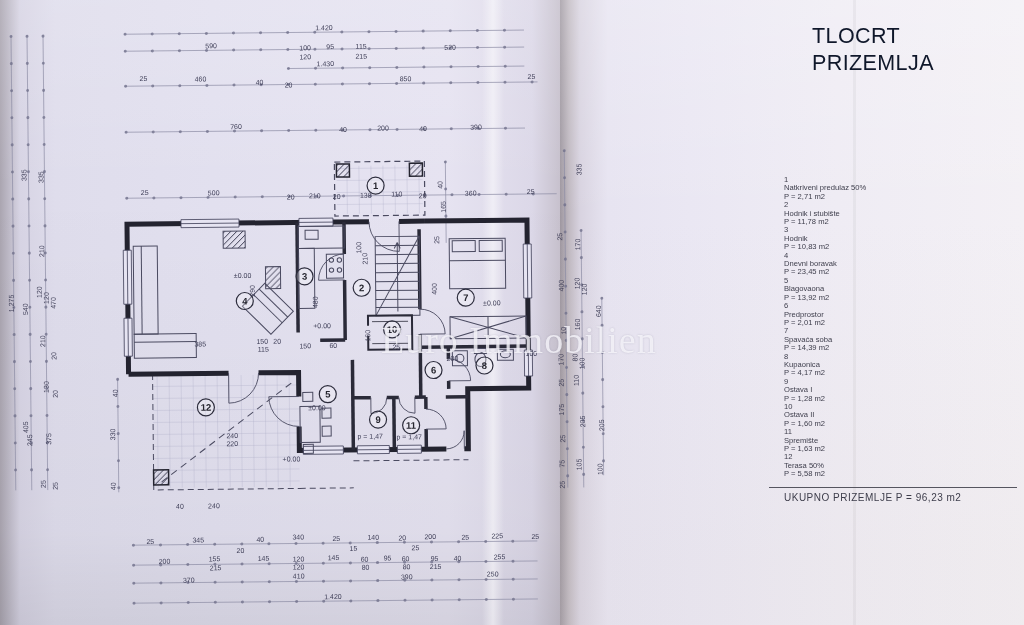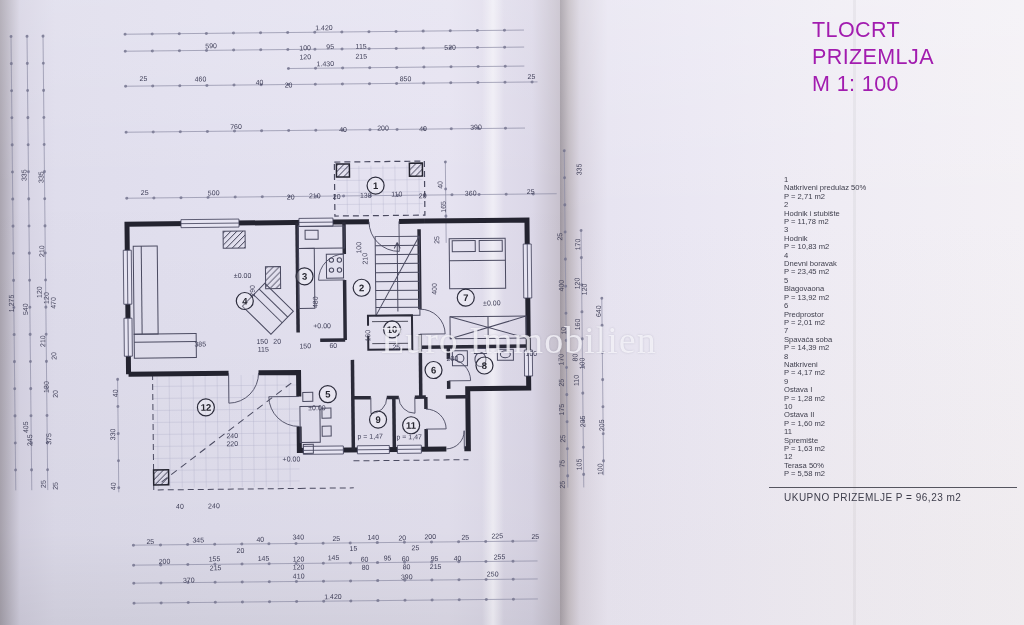--- a/index.html
+++ b/index.html
@@ -13,22 +13,22 @@
   #fold-band{position:absolute;left:482px;top:0;width:22px;height:625px;
     background:linear-gradient(90deg,rgba(255,255,255,0),rgba(255,255,255,.5) 50%,rgba(255,255,255,0));}
   #sheet-right{position:absolute;left:560px;top:0;width:464px;height:625px;
     background:linear-gradient(90deg,#9e97a0 0px,#c0b9c1 9px,#d8d3e0 20px,#e7e4f1 48px,#eae7f3 28%,#efecf4 60%,#f3f0f5 100%);}
   #sheet-right:after{content:"";position:absolute;inset:0;
     background:linear-gradient(180deg,rgba(255,255,255,.20),rgba(255,255,255,0) 35%,rgba(205,195,185,.10) 90%);}
   #fold-right{position:absolute;left:853px;top:0;width:3px;height:625px;background:rgba(90,80,90,.06);}
   svg#plan-svg{position:absolute;left:0;top:0;width:1024px;height:625px;}
   .dim{font:7px "Liberation Sans",sans-serif;fill:#3c3c55;text-anchor:middle;}
   .roomnum{font:700 9.5px "Liberation Sans",sans-serif;fill:#26262f;text-anchor:middle;}
-  #title{position:absolute;left:812px;top:17px;font-size:21.5px;line-height:27px;
-    color:#a21caf;font-weight:500;letter-spacing:.4px;}
+  #title{position:absolute;left:812px;top:23px;font-size:21.5px;line-height:27px;
+    color:#0f172a;font-weight:500;letter-spacing:.4px;}
   #watermark{position:absolute;left:381px;top:318px;width:340px;
     font-family:"Liberation Serif",serif;font-size:38px;letter-spacing:1px;
     color:rgba(249,247,253,.80);text-shadow:0 0 2px rgba(110,110,135,.30);pointer-events:none;}
   #legend{position:absolute;left:784px;top:176px;width:175px;
     font-size:7.6px;line-height:8.4px;color:#3d3d4b;}
   .leg-num,.leg-name,.leg-area{white-space:nowrap;}
   #total-rule{position:absolute;left:769px;top:487px;width:248px;border-top:1.3px solid #55555f;}
   #total-line{position:absolute;left:784px;top:492px;font-size:10px;letter-spacing:.5px;color:#3d3d4b;}
 </style>
 </head>
@@ -376,21 +376,20 @@
           <text class="dim" transform="translate(178 507)">40</text>
           <text class="dim" transform="translate(212 507)">240</text>
         </g>
     </g>
   </svg>
 
   <div id="watermark">Euro Immobilien</div>
 
   <div id="title">
     <div>TLOCRT PRIZEMLJA</div>
-    <div>M 1: 100</div>
   </div>
 
   <div id="legend">
       <div>
         <div class="leg-num">1</div>
         <div class="leg-name">Natkriveni  predulaz 50%</div>
         <div class="leg-area">P =  2,71 m2</div>
       </div>
       <div>
         <div class="leg-num">2</div>
@@ -417,21 +416,21 @@
         <div class="leg-name">Predprostor</div>
         <div class="leg-area">P = 2,01 m2</div>
       </div>
       <div>
         <div class="leg-num">7</div>
         <div class="leg-name">Spavaća soba</div>
         <div class="leg-area">P = 14,39 m2</div>
       </div>
       <div>
         <div class="leg-num">8</div>
-        <div class="leg-name">Natkriveni</div>
+        <div class="leg-name">Kupaonica</div>
         <div class="leg-area">P = 4,17 m2</div>
       </div>
       <div>
         <div class="leg-num">9</div>
         <div class="leg-name">Ostava I</div>
         <div class="leg-area">P = 1,28 m2</div>
       </div>
       <div>
         <div class="leg-num">10</div>
         <div class="leg-name">Ostava II</div>

